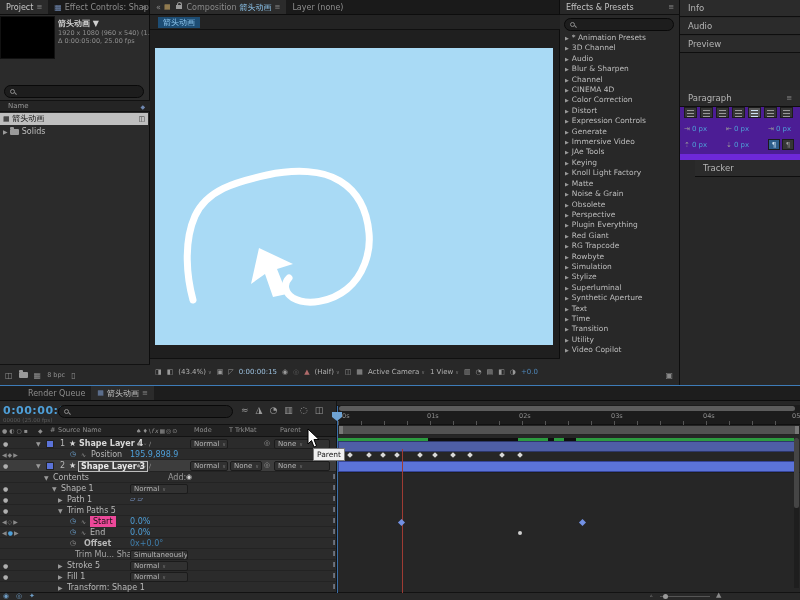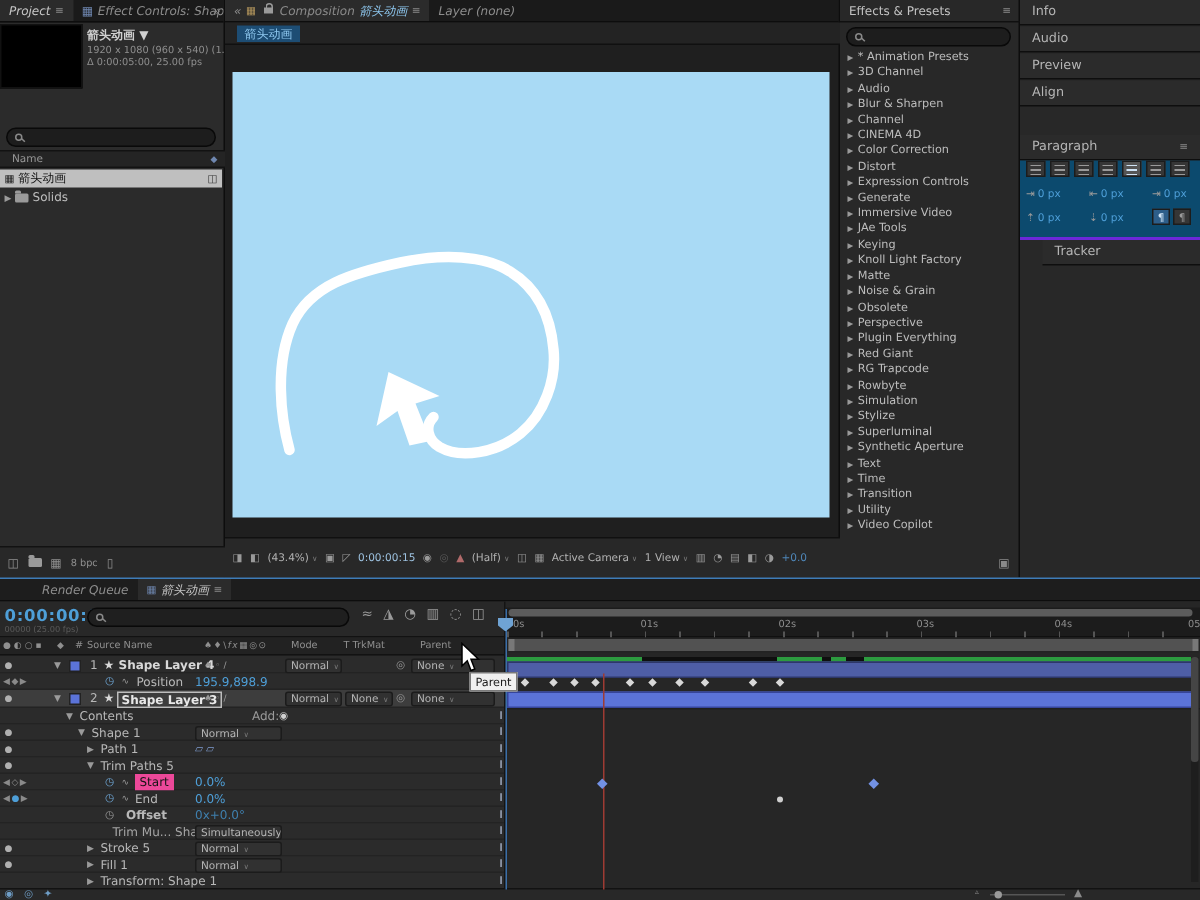--- a/index.html
+++ b/index.html
@@ -3,21 +3,21 @@
 <meta charset="utf-8">
 <style>
   html,body{margin:0;padding:0;background:#111;}
   *{box-sizing:border-box;}
   .screen{position:relative;width:800px;height:600px;background:#232323;overflow:hidden;
     font-family:"DejaVu Sans","Liberation Sans",sans-serif;font-size:8px;color:#b8b8b8;
     -webkit-font-smoothing:antialiased;cursor:default;}
   .abs{position:absolute;}
   .nowrap{white-space:nowrap;overflow:hidden;}
   
-  .tabbar{position:absolute;left:0;top:0;right:0;height:15px;background:#1a1a1a;border-bottom:1px solid #0d0d0d;display:flex;align-items:stretch;font-style:italic;}
+  .tabbar{position:absolute;left:0;top:0;right:0;height:15px;background:#1a1a1a;border-bottom:1px solid #0d0d0d;display:flex;align-items:stretch;}
   .tab{display:flex;align-items:center;gap:3px;padding:0 6px;color:#8d8d8d;font-size:8px;white-space:nowrap;}
   .tab.active{background:#2b2b2b;color:#c6c6c6;}
   .menu-glyph{color:#8a8a8a;font-size:7px;}
   .dim{color:#8a8a8a;}
   .blue{color:#4e9fd8;}
   .search{position:absolute;height:13px;background:#1d1d1d;border:1px solid #090909;border-radius:7px;}
   .mag{position:absolute;left:5px;top:3px;width:5px;height:5px;border:1px solid #8a8a8a;border-radius:50%;}
   .mag::after{content:"";position:absolute;width:3px;height:1px;background:#8a8a8a;transform:rotate(45deg);right:-3px;bottom:-1px;}
   .dd{position:absolute;height:10px;background:#313131;border:1px solid #1b1b1b;border-radius:2px;
       font-size:7px;color:#b5b5b5;line-height:8px;padding:0 3px;white-space:nowrap;overflow:hidden;}
@@ -331,29 +331,26 @@
   <div id="rightbar">
     <div class="sect" style="top:0;">
         <span>Info</span>
       </div>
     <div class="sect" style="top:18px;">
         <span>Audio</span>
       </div>
     <div class="sect" style="top:36px;">
         <span>Preview</span>
       </div>
-    <div class="sect" style="top:54px;">
-        <span>Align</span>
-      </div>
     <div class="sect" style="top:90px;">
       <span>Paragraph</span>
       <span class="menu-glyph">≡</span>
     </div>
 
-    <div class="abs" style="left:0;top:107px;width:120px;height:53px;background:#0c4a6e;border-bottom:2px solid #6d28d9;">
+    <div class="abs" style="left:0;top:107px;width:120px;height:53px;background:#4c1d95;border-bottom:6px solid #6d28d9;">
       <div class="alignbtn" style="left:4px;"></div>
       <div class="alignbtn" style="left:20px;"></div>
       <div class="alignbtn" style="left:36px;"></div>
       <div class="alignbtn" style="left:52px;"></div>
       <div class="alignbtn on" style="left:68px;"></div>
       <div class="alignbtn" style="left:84px;"></div>
       <div class="alignbtn" style="left:100px;"></div>
       <div class="pfield" style="left:4px;top:18px;">⇥<i>0 px</i></div>
       <div class="pfield" style="left:46px;top:18px;">⇤<i>0 px</i></div>
       <div class="pfield" style="left:88px;top:18px;">⇥<i>0 px</i></div>

